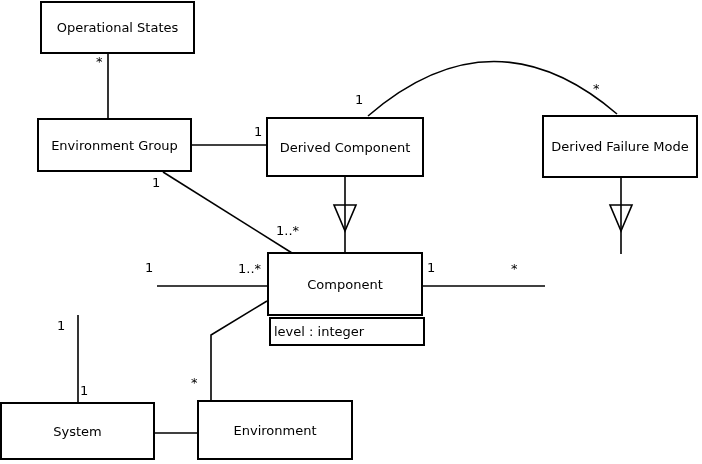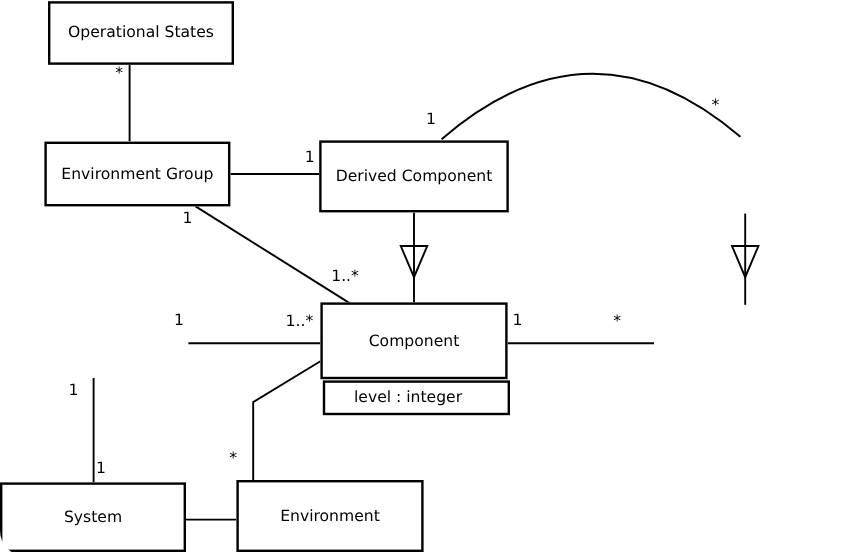--- a/index.html
+++ b/index.html
@@ -8,21 +8,20 @@
     background: #ffffff;
   }
   .diagram {
     position: relative;
     width: 702px;
     height: 464px;
     background: #ffffff;
     font-family: "DejaVu Sans", sans-serif;
     color: #000000;
     overflow: hidden;
-    border-radius: 22px;
   }
   svg.connector-layer {
     position: absolute;
     left: 0;
     top: 0;
     z-index: 0;
   }
   .uml-class {
     position: absolute;
     box-sizing: border-box;
@@ -31,21 +30,21 @@
     display: flex;
     align-items: center;
     justify-content: center;
     font-size: 13px;
     line-height: 1;
     white-space: nowrap;
     z-index: 1;
   }
   .uml-attr {
     justify-content: flex-start;
-    padding-left: 24px;
+    padding-left: 3px;
   }
   .mult {
     position: absolute;
     font-size: 13px;
     line-height: 14px;
     z-index: 2;
     white-space: nowrap;
   }
 </style>
 </head>
@@ -87,20 +86,23 @@
   </div>
 
   <div class="uml-class" style="left:37px;top:118px;width:155px;height:54px">
     <span>Environment Group</span>
   </div>
 
   <div class="uml-class" style="left:266px;top:117px;width:158px;height:60px">
     <span>Derived Component</span>
   </div>
 
+  <div class="uml-class" style="left:542px;top:115px;width:156px;height:63px">
+    <span>Derived Failure Mode</span>
+  </div>
 
 
   <div class="uml-class" style="left:267px;top:252px;width:156px;height:64px">
     <span>Component</span>
   </div>
   <div class="uml-class uml-attr" style="left:269px;top:317px;width:156px;height:29px">
     <span>level : integer</span>
   </div>
 
 

